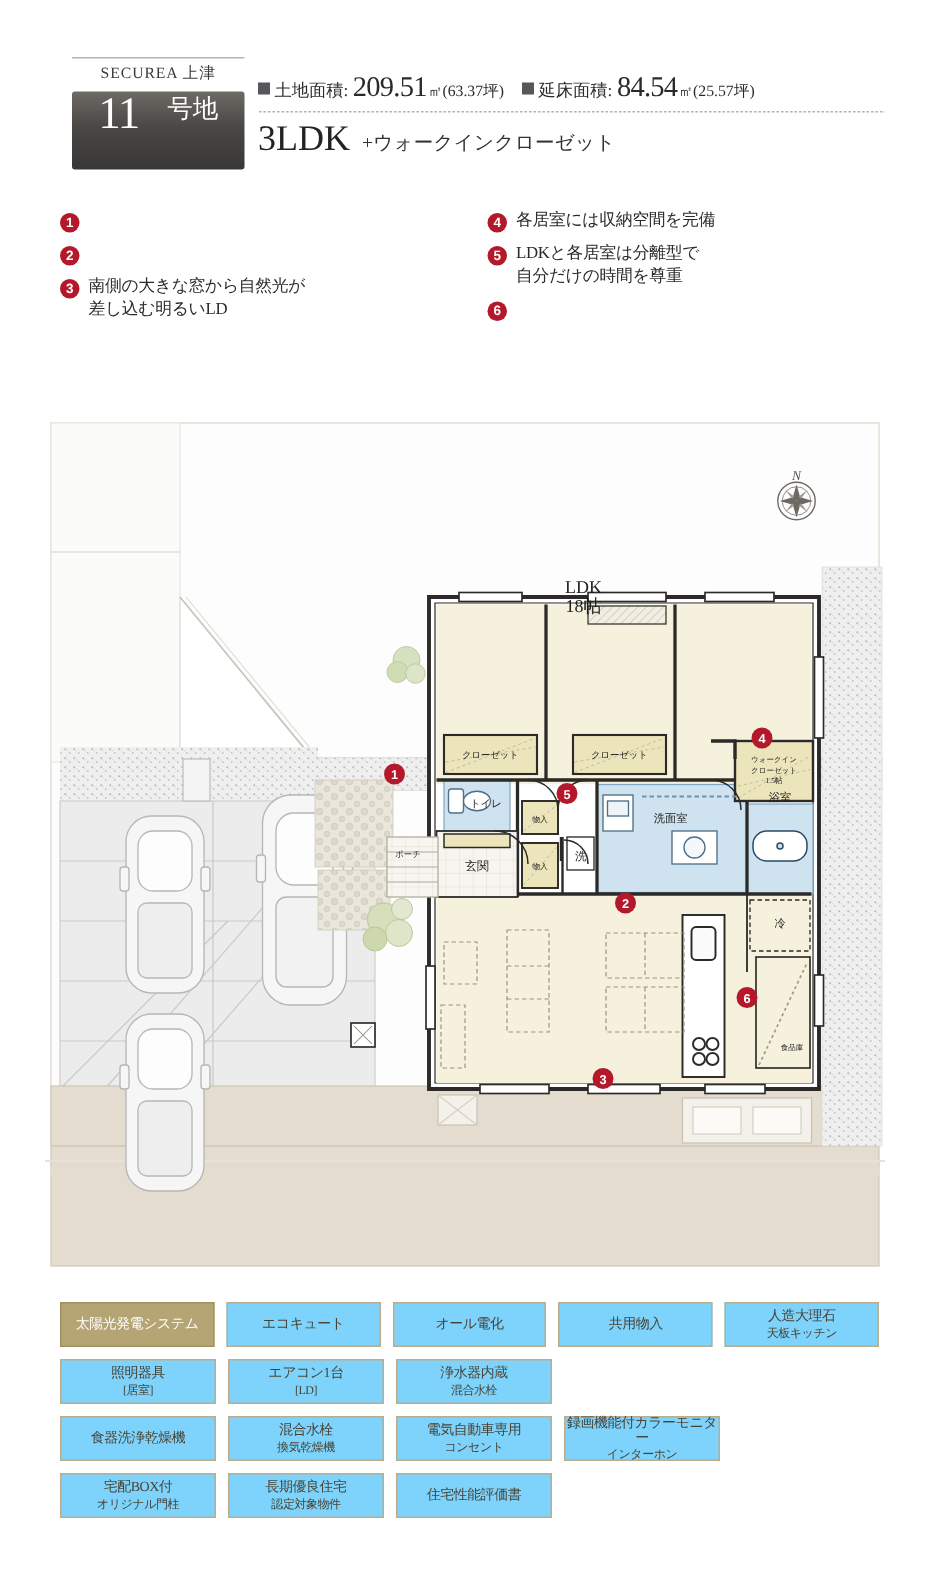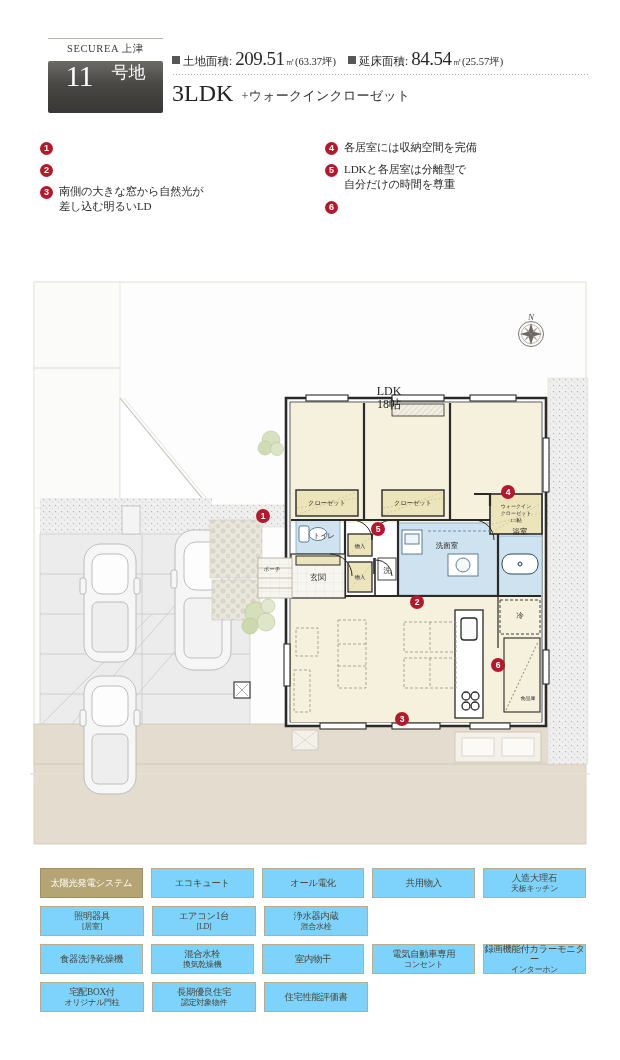--- a/index.html
+++ b/index.html
@@ -516,23 +516,20 @@
       </div>
       <div class="eq-row">
         <div class="eq-cell">
           <div>食器洗浄乾燥機</div>
         </div>
         <div class="eq-cell">
           <div>混合水栓</div>
           <div class="eq-sub">換気乾燥機</div>
         </div>
         <div class="eq-cell">
-          <div>室内物干</div>
-        </div>
-        <div class="eq-cell">
           <div>電気自動車専用</div>
           <div class="eq-sub">コンセント</div>
         </div>
         <div class="eq-cell">
           <div>録画機能付カラーモニター</div>
           <div class="eq-sub">インターホン</div>
         </div>
       </div>
       <div class="eq-row">
         <div class="eq-cell">

